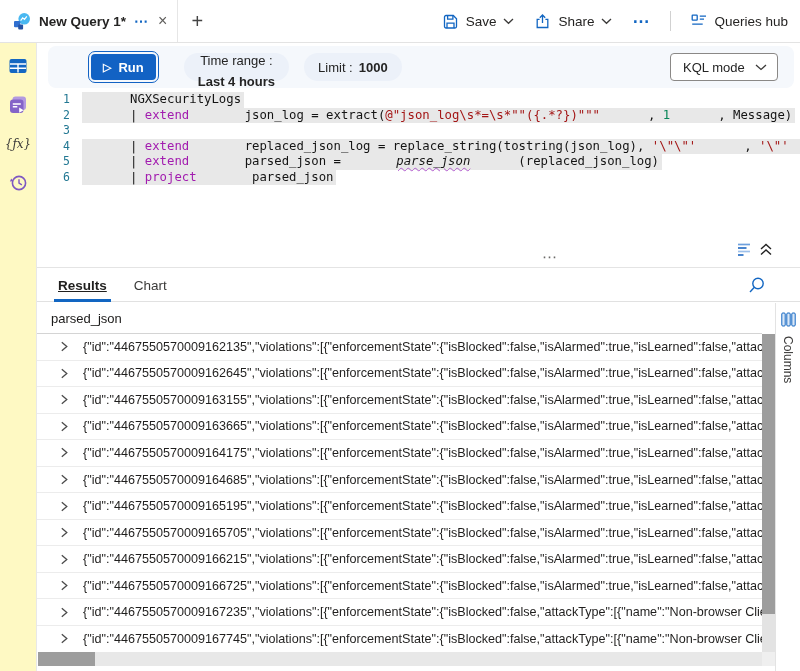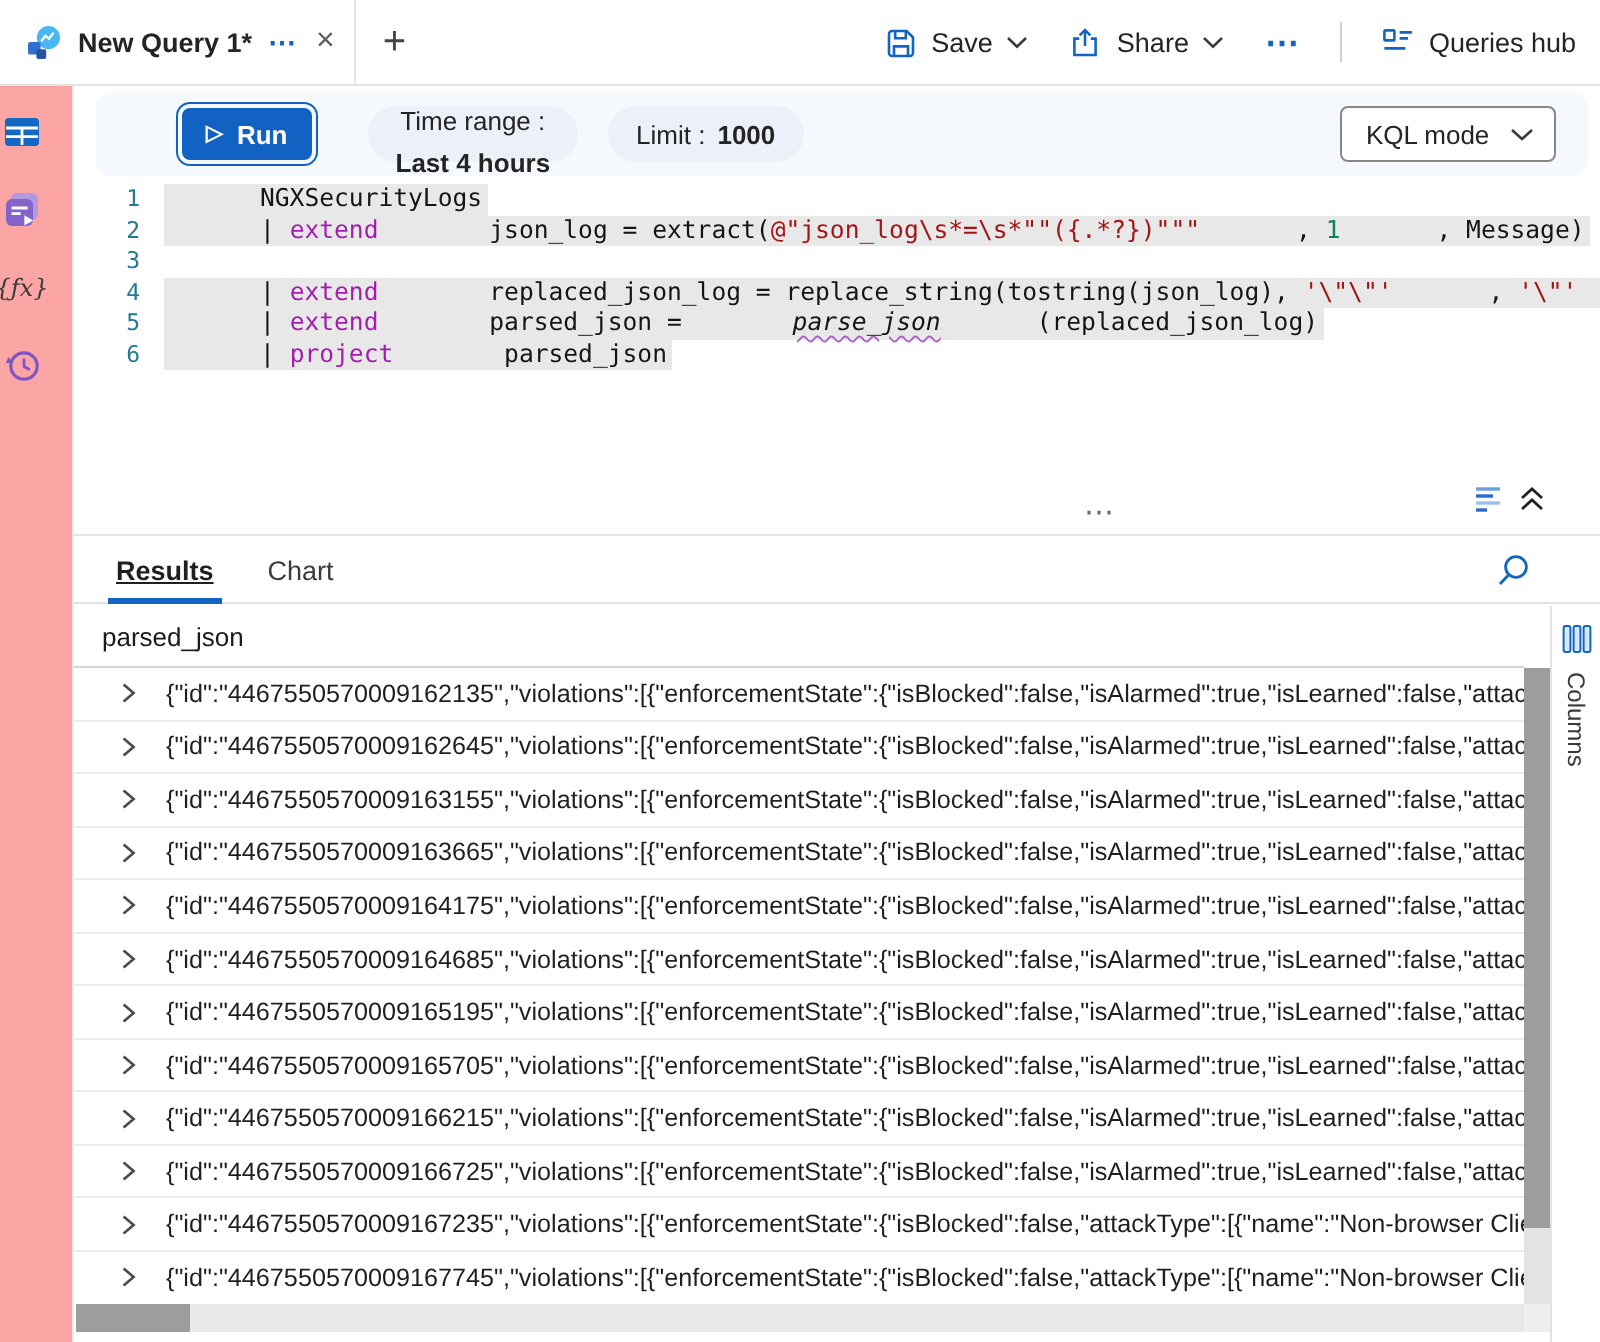--- a/index.html
+++ b/index.html
@@ -17,21 +17,21 @@
   .tab-more{color:#1266c2;font-size:14px;font-weight:700;letter-spacing:1px;line-height:1;}
   .tab-close{color:#5f5e5c;font-size:16px;line-height:1;margin-left:1px;}
   .newtab{font-size:20px;font-weight:300;color:#444;margin-left:13px;line-height:1;}
   .top-actions{margin-left:auto;display:flex;align-items:center;gap:20px;padding-right:12px;}
   .action-btn{display:flex;align-items:center;gap:7px;font-size:13.5px;color:#252423;}
   .actions-more{color:#1266c2;font-size:17px;font-weight:700;letter-spacing:1px;line-height:1;}
   .vdivider{width:1px;height:20px;background:#d1d1d1;}
 
   
   .sidebar{position:absolute;top:43px;left:0;width:37px;bottom:0;border-right:1px solid #e8e8e8;
-           display:flex;flex-direction:column;align-items:flex-start;padding-top:12px;gap:18px;background:#fca5a5;}
+           display:flex;flex-direction:column;align-items:center;padding-top:12px;gap:18px;background:#fef9c3;}
   .side-btn{width:22px;height:21px;display:flex;align-items:center;justify-content:center;}
   .fx-glyph{font-family:"DejaVu Serif",serif;font-style:italic;font-size:12px;color:#3b3a39;white-space:nowrap;}
 
   
   .main{position:absolute;left:37px;top:43px;right:0;bottom:0;}
 
   
   .toolbar{position:absolute;left:11px;top:3px;width:746px;height:42px;background:#f5f8fc;
            border-radius:8px;display:flex;align-items:center;padding:0 8px 0 43px;}
   .run-btn{height:26px;min-width:64px;background:#1262c4;border-radius:4px;color:#fff;

